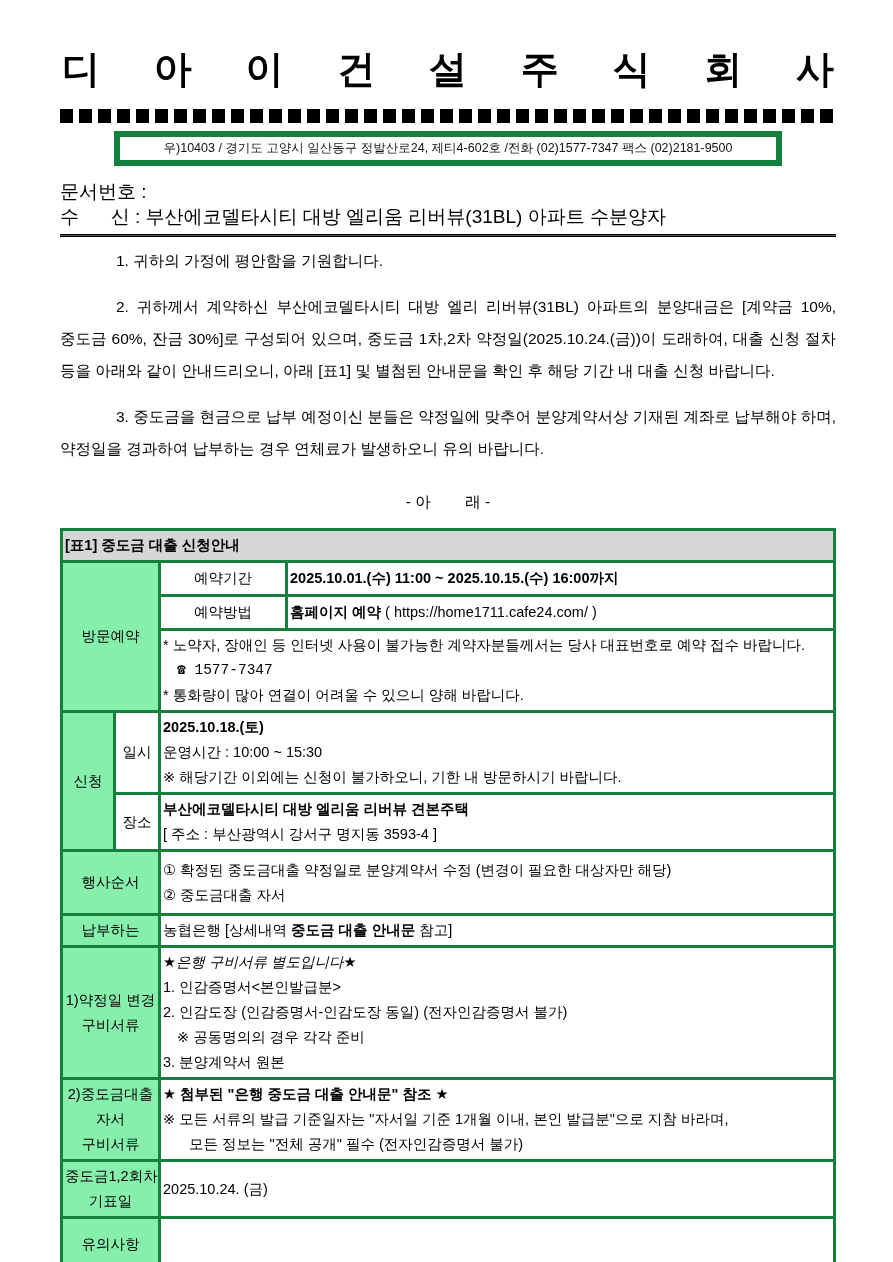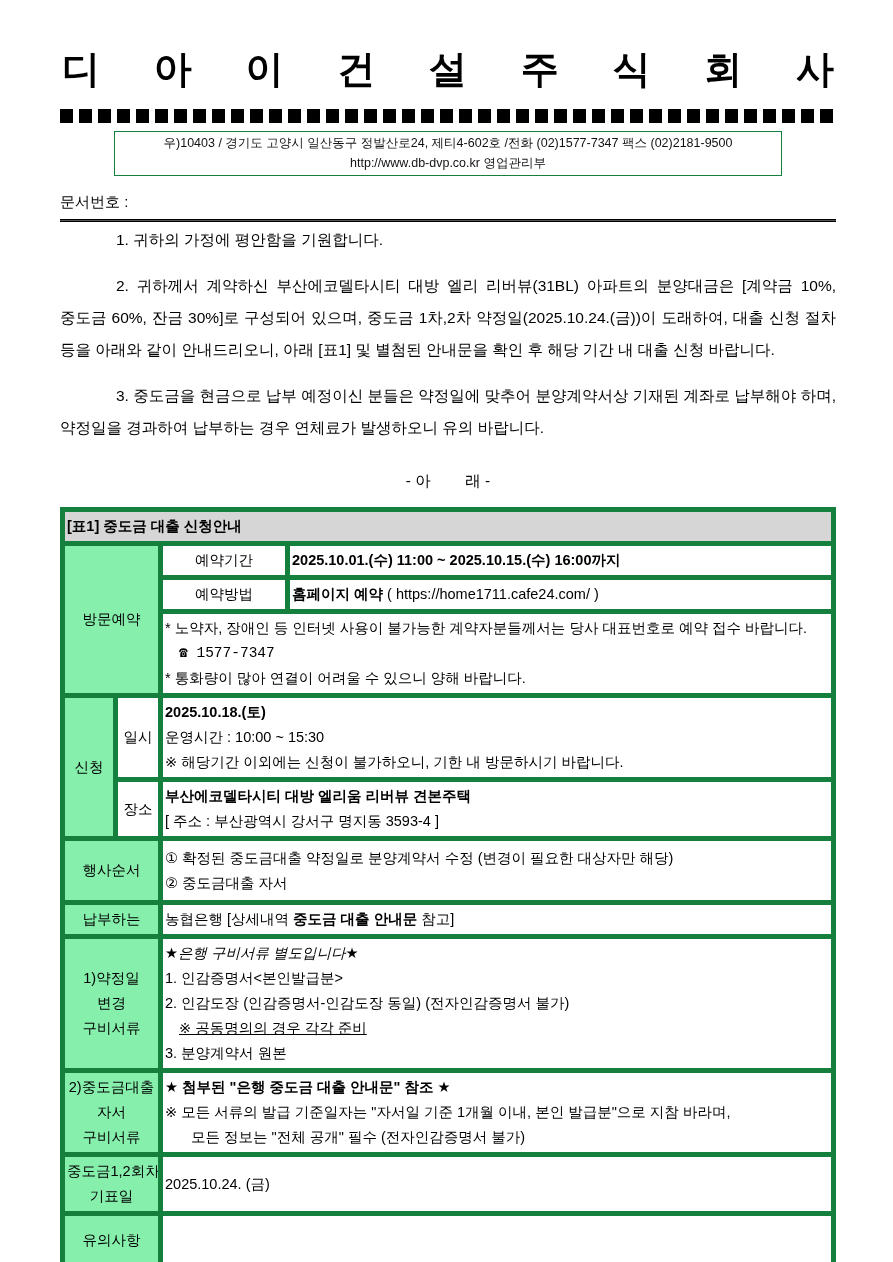--- a/index.html
+++ b/index.html
@@ -19,70 +19,70 @@
     display:flex;justify-content:space-between;align-items:flex-end;
     font-size:38px;font-weight:600;letter-spacing:0;
     padding:0 2px;height:46px;line-height:46px;
   }
   .divider-bar{
     margin-top:17px;height:14px;width:100%;
     background:repeating-linear-gradient(90deg,#000 0 13px,#ffffff 13px 19px);
   }
   .address-box{
     width:668px;margin:8px auto 0;
-    border:1px solid #15803d;
+    border:6px solid #15803d;
     text-align:center;font-size:12.5px;line-height:20px;
     padding:1px 4px 2px;box-sizing:border-box;color:#111;
   }
   
-  .doc-info{margin-top:13px;font-size:15px;line-height:25px;}
+  .doc-info{margin-top:13px;font-size:19px;line-height:25px;}
   .doc-info .lbl{white-space:pre;}
   
   .title-rule{
     margin-top:5px;height:3px;width:100%;
     border-top:1px solid #000;border-bottom:1px solid #000;background:#555;
     box-sizing:border-box;
   }
   
   .para{
     font-size:15.5px;line-height:32px;text-align:justify;
     text-indent:56px;margin:14px 0 0 0;word-break:keep-all;
   }
-  .para.first{margin-top:2px;}
+  .para.first{margin-top:8px;}
   .below-sep{
     margin-top:21px;text-align:center;font-size:15.5px;line-height:32px;
     white-space:pre;
   }
   
   table.loan{
     margin-top:10px;width:100%;
     border-collapse:collapse;
     border:2px solid #000;
     font-size:14.5px;
     table-layout:fixed;
   }
   table.loan td,table.loan th{
-    border:5px solid #15803d;
+    border:3px solid #15803d;
     padding:2px 2px;
     vertical-align:middle;
     line-height:25px;
     word-break:keep-all;
     overflow:hidden;
   }
   th.tbl-title{
     background:#d6d6d6;text-align:left;font-weight:bold;
     font-size:14.5px;height:21px;line-height:21px;padding:2px 6px;
   }
   td.labelcell{
     background:#86efac;text-align:center;padding:2px 3px;line-height:24px;
   }
   td.sublabel{text-align:center;background:#fff;}
   .b{font-weight:bold;}
   .iu{font-style:italic;font-weight:normal;}
-  .indent1{padding-left:14px;text-decoration:underline;}
+  .indent1{padding-left:14px;}
   .indent2{padding-left:26px;}
   td.tight{line-height:23px;}
   td.row-order{padding-top:9px;padding-bottom:9px;}
   .phoneline{padding-left:14px;font-family:Liberation Mono, monospace;}
 </style>
 </head>
 <body>
 
 <div class="page">
 
@@ -95,25 +95,27 @@
     <span>주</span>
     <span>식</span>
     <span>회</span>
     <span>사</span>
   </div>
 
   <div class="divider-bar"></div>
 
   <div class="address-box">
     <div>우)10403 / 경기도 고양시 일산동구 정발산로24, 제티4-602호 /전화 (02)1577-7347 팩스 (02)2181-9500</div>
-    <div>http://www.db-dvp.co.kr 영업관리부</div>
   </div>
 
   <div class="doc-info">
     <div><span class="lbl">문서번호 :</span></div>
+    <div>
+      <span class="lbl">수      신 : </span><span>부산에코델타시티 대방 엘리움 리버뷰(31BL) 아파트 수분양자</span>
+    </div>
   </div>
 
   <div class="title-rule"></div>
 
   <p class="para first">1. 귀하의 가정에 평안함을 기원합니다.</p>
   <p class="para">2. 귀하께서 계약하신 부산에코델타시티 대방 엘리 리버뷰(31BL) 아파트의 분양대금은 [계약금 10%, 중도금 60%, 잔금 30%]로 구성되어 있으며, 중도금 1차,2차 약정일(2025.10.24.(금))이 도래하여, 대출 신청 절차 등을 아래와 같이 안내드리오니, 아래 [표1] 및 별첨된 안내문을 확인 후 해당 기간 내 대출 신청 바랍니다.</p>
   <p class="para">3. 중도금을 현금으로 납부 예정이신 분들은 약정일에 맞추어 분양계약서상 기재된 계좌로 납부해야 하며, 약정일을 경과하여 납부하는 경우 연체료가 발생하오니 유의 바랍니다.</p>
 
   <div class="below-sep">- 아        래 -</div>
 

